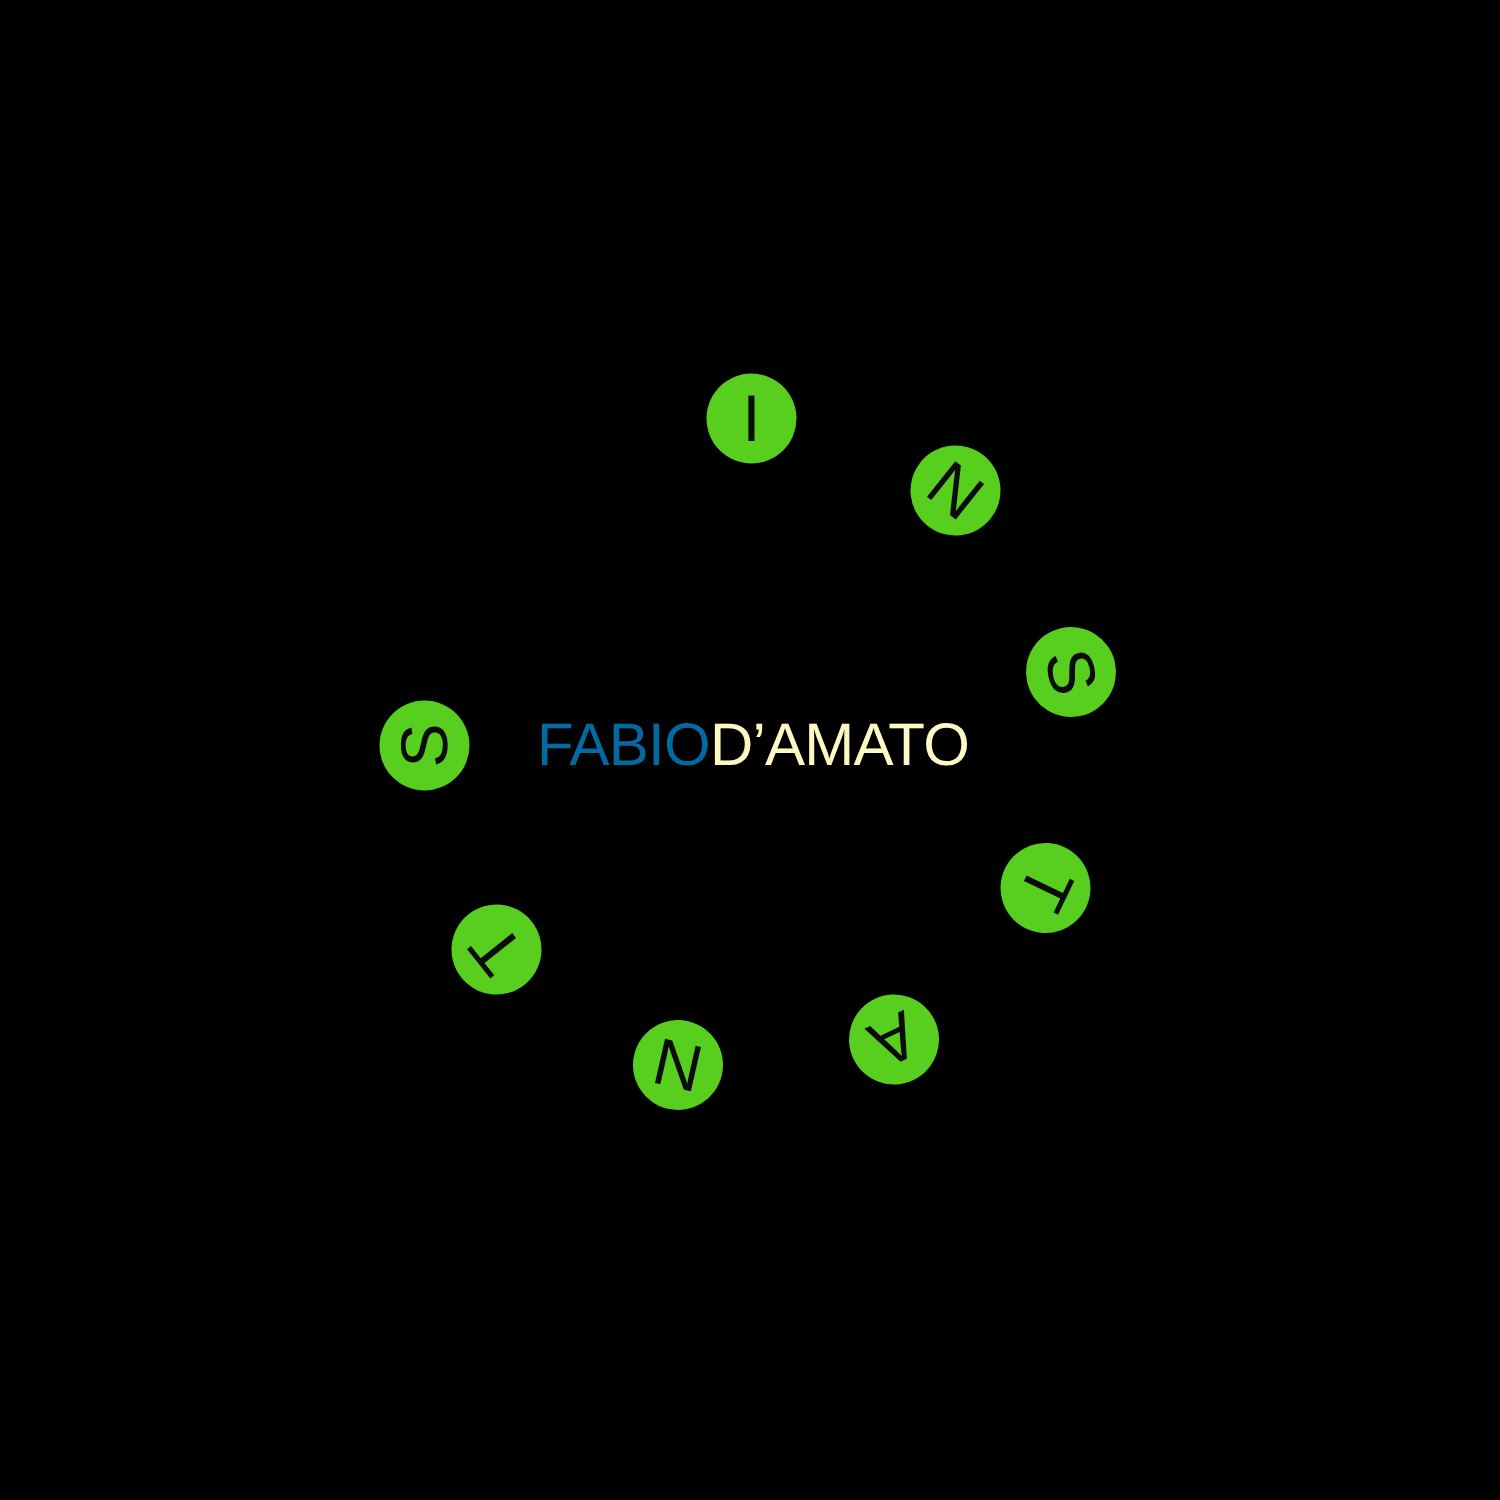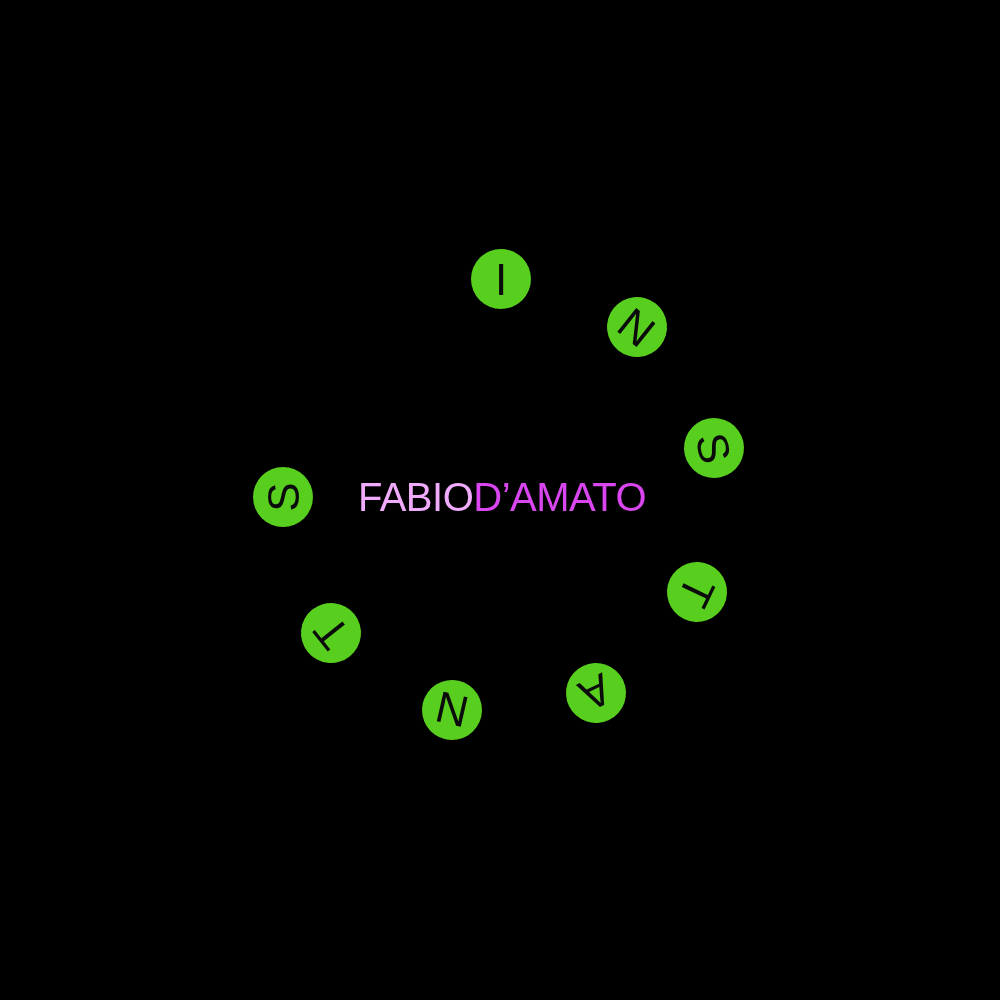--- a/index.html
+++ b/index.html
@@ -70,15 +70,15 @@
         <span style="color: rgb(11, 11, 11);">N</span>
       </div>
       <div class="dot" style="left: 300.557px; top: 602.917px; transform: rotate(231.43deg); background: rgb(88, 206, 31);">
         <span style="color: rgb(11, 11, 11);">T</span>
       </div>
       <div class="dot" style="left: 253px; top: 467px; transform: rotate(270deg); background: rgb(88, 206, 31);">
         <span style="color: rgb(11, 11, 11);">S</span>
       </div>
     </div>
   <div class="artist-title">
-    <span style="color: #f0abfc;">FABIO</span><span style="color: #d946ef;">D’AMATO</span>
+    <span style="color: #0369a1;">FABIO</span><span style="color: #fef9c3;">D’AMATO</span>
   </div>
 </div>
 
 </body></html>

